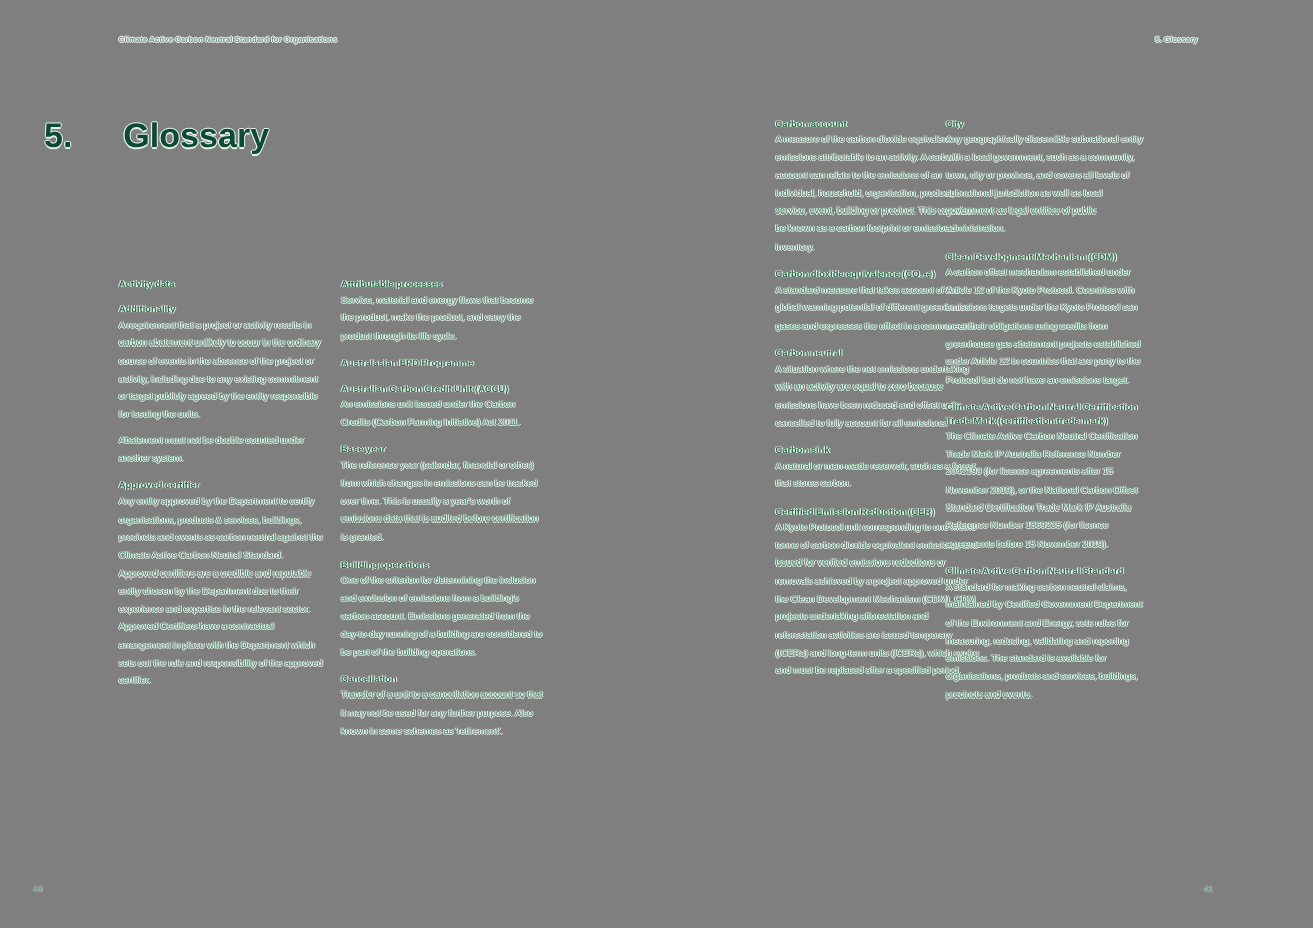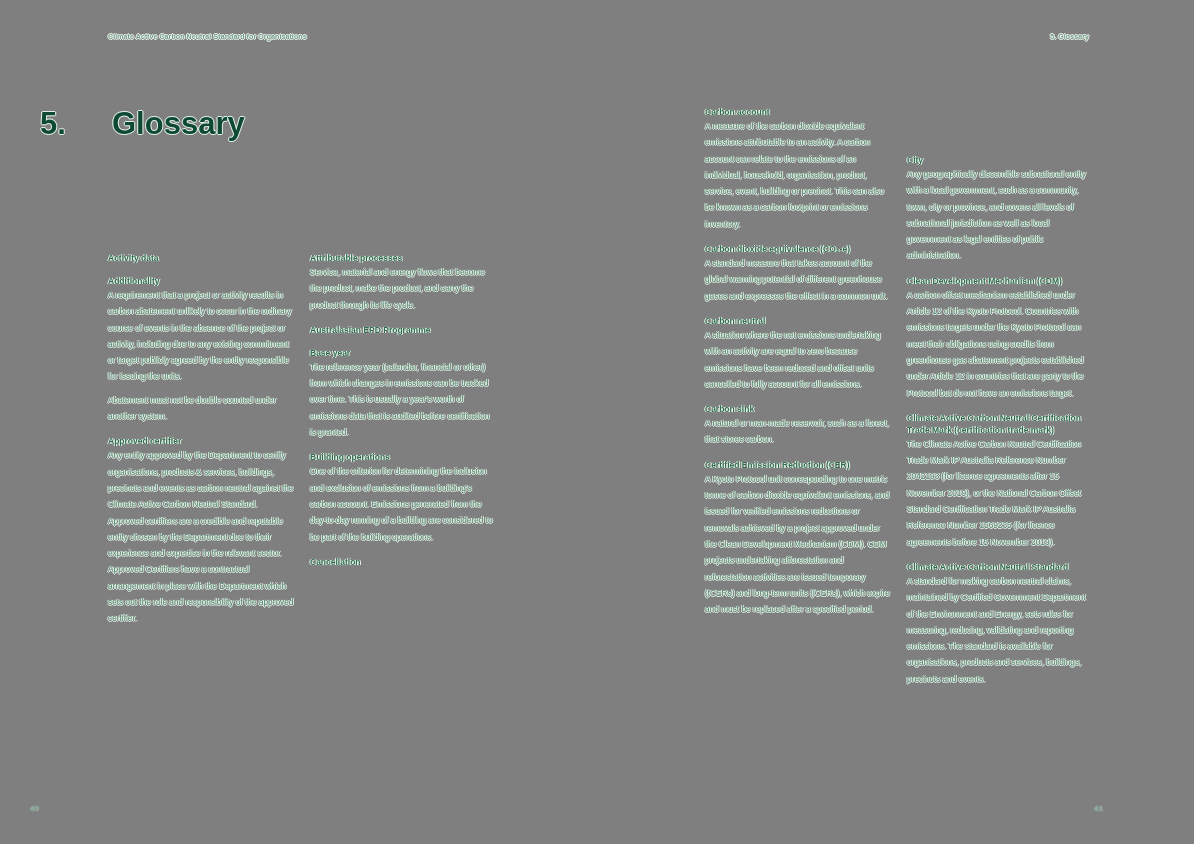--- a/index.html
+++ b/index.html
@@ -52,21 +52,21 @@
     }
     .chapter-title .num { width: 72px; }
 
     .column {
       position: absolute;
       width: 186px;
     }
     .col1 { left: 108px; top: 252px; }
     .col2 { left: 310px; top: 252px; }
     .col3 { left: 705px; top: 106px; }
-    .col4 { left: 907px; top: 106px; margin-top: 48px; }
+    .col4 { left: 860px; top: 106px; }
 
     .entry { margin-bottom: 11px; }
     .term {
       font-size: 8.5px;
       font-weight: bold;
       color: #2f6a4b;
       line-height: 12px;
       text-shadow:
         0 0 1px #ffffff,
         1px 0 0 #e3efe8,
@@ -130,33 +130,42 @@
   <div class="entry">
     <div class="term">Attributable processes</div>
     <div class="def">
       <p>Service, material and energy flows that become the product, make the product, and carry the product through its life cycle.</p>
     </div>
   </div>
   <div class="entry">
     <div class="term">Australasian EPD Programme</div>
   </div>
   <div class="entry">
+    <div class="term">Australian Carbon Credit Unit (ACCU)</div>
+    <div class="def">
+      <p>An emissions unit issued under the Carbon Credits (Carbon Farming Initiative) Act 2011.</p>
+    </div>
+  </div>
+  <div class="entry">
     <div class="term">Base year</div>
     <div class="def">
       <p>The reference year (calendar, financial or other) from which changes in emissions can be tracked over time. This is usually a year's worth of emissions data that is audited before certification is granted.</p>
     </div>
   </div>
   <div class="entry">
     <div class="term">Building operations</div>
     <div class="def">
       <p>One of the criterion for determining the inclusion and exclusion of emissions from a building's carbon account. Emissions generated from the day-to-day running of a building are considered to be part of the building operations.</p>
     </div>
   </div>
   <div class="entry">
     <div class="term">Cancellation</div>
+    <div class="def">
+      <p>Transfer of a unit to a cancellation account so that it may not be used for any further purpose. Also known in some schemes as 'retirement'.</p>
+    </div>
   </div>
 </div>
 
 <div class="column col3">
   <div class="entry">
     <div class="term">Carbon account</div>
     <div class="def">
       <p>A measure of the carbon dioxide equivalent emissions attributable to an activity. A carbon account can relate to the emissions of an individual, household, organisation, product, service, event, building or precinct. This can also be known as a carbon footprint or emissions inventory.</p>
     </div>
   </div>

